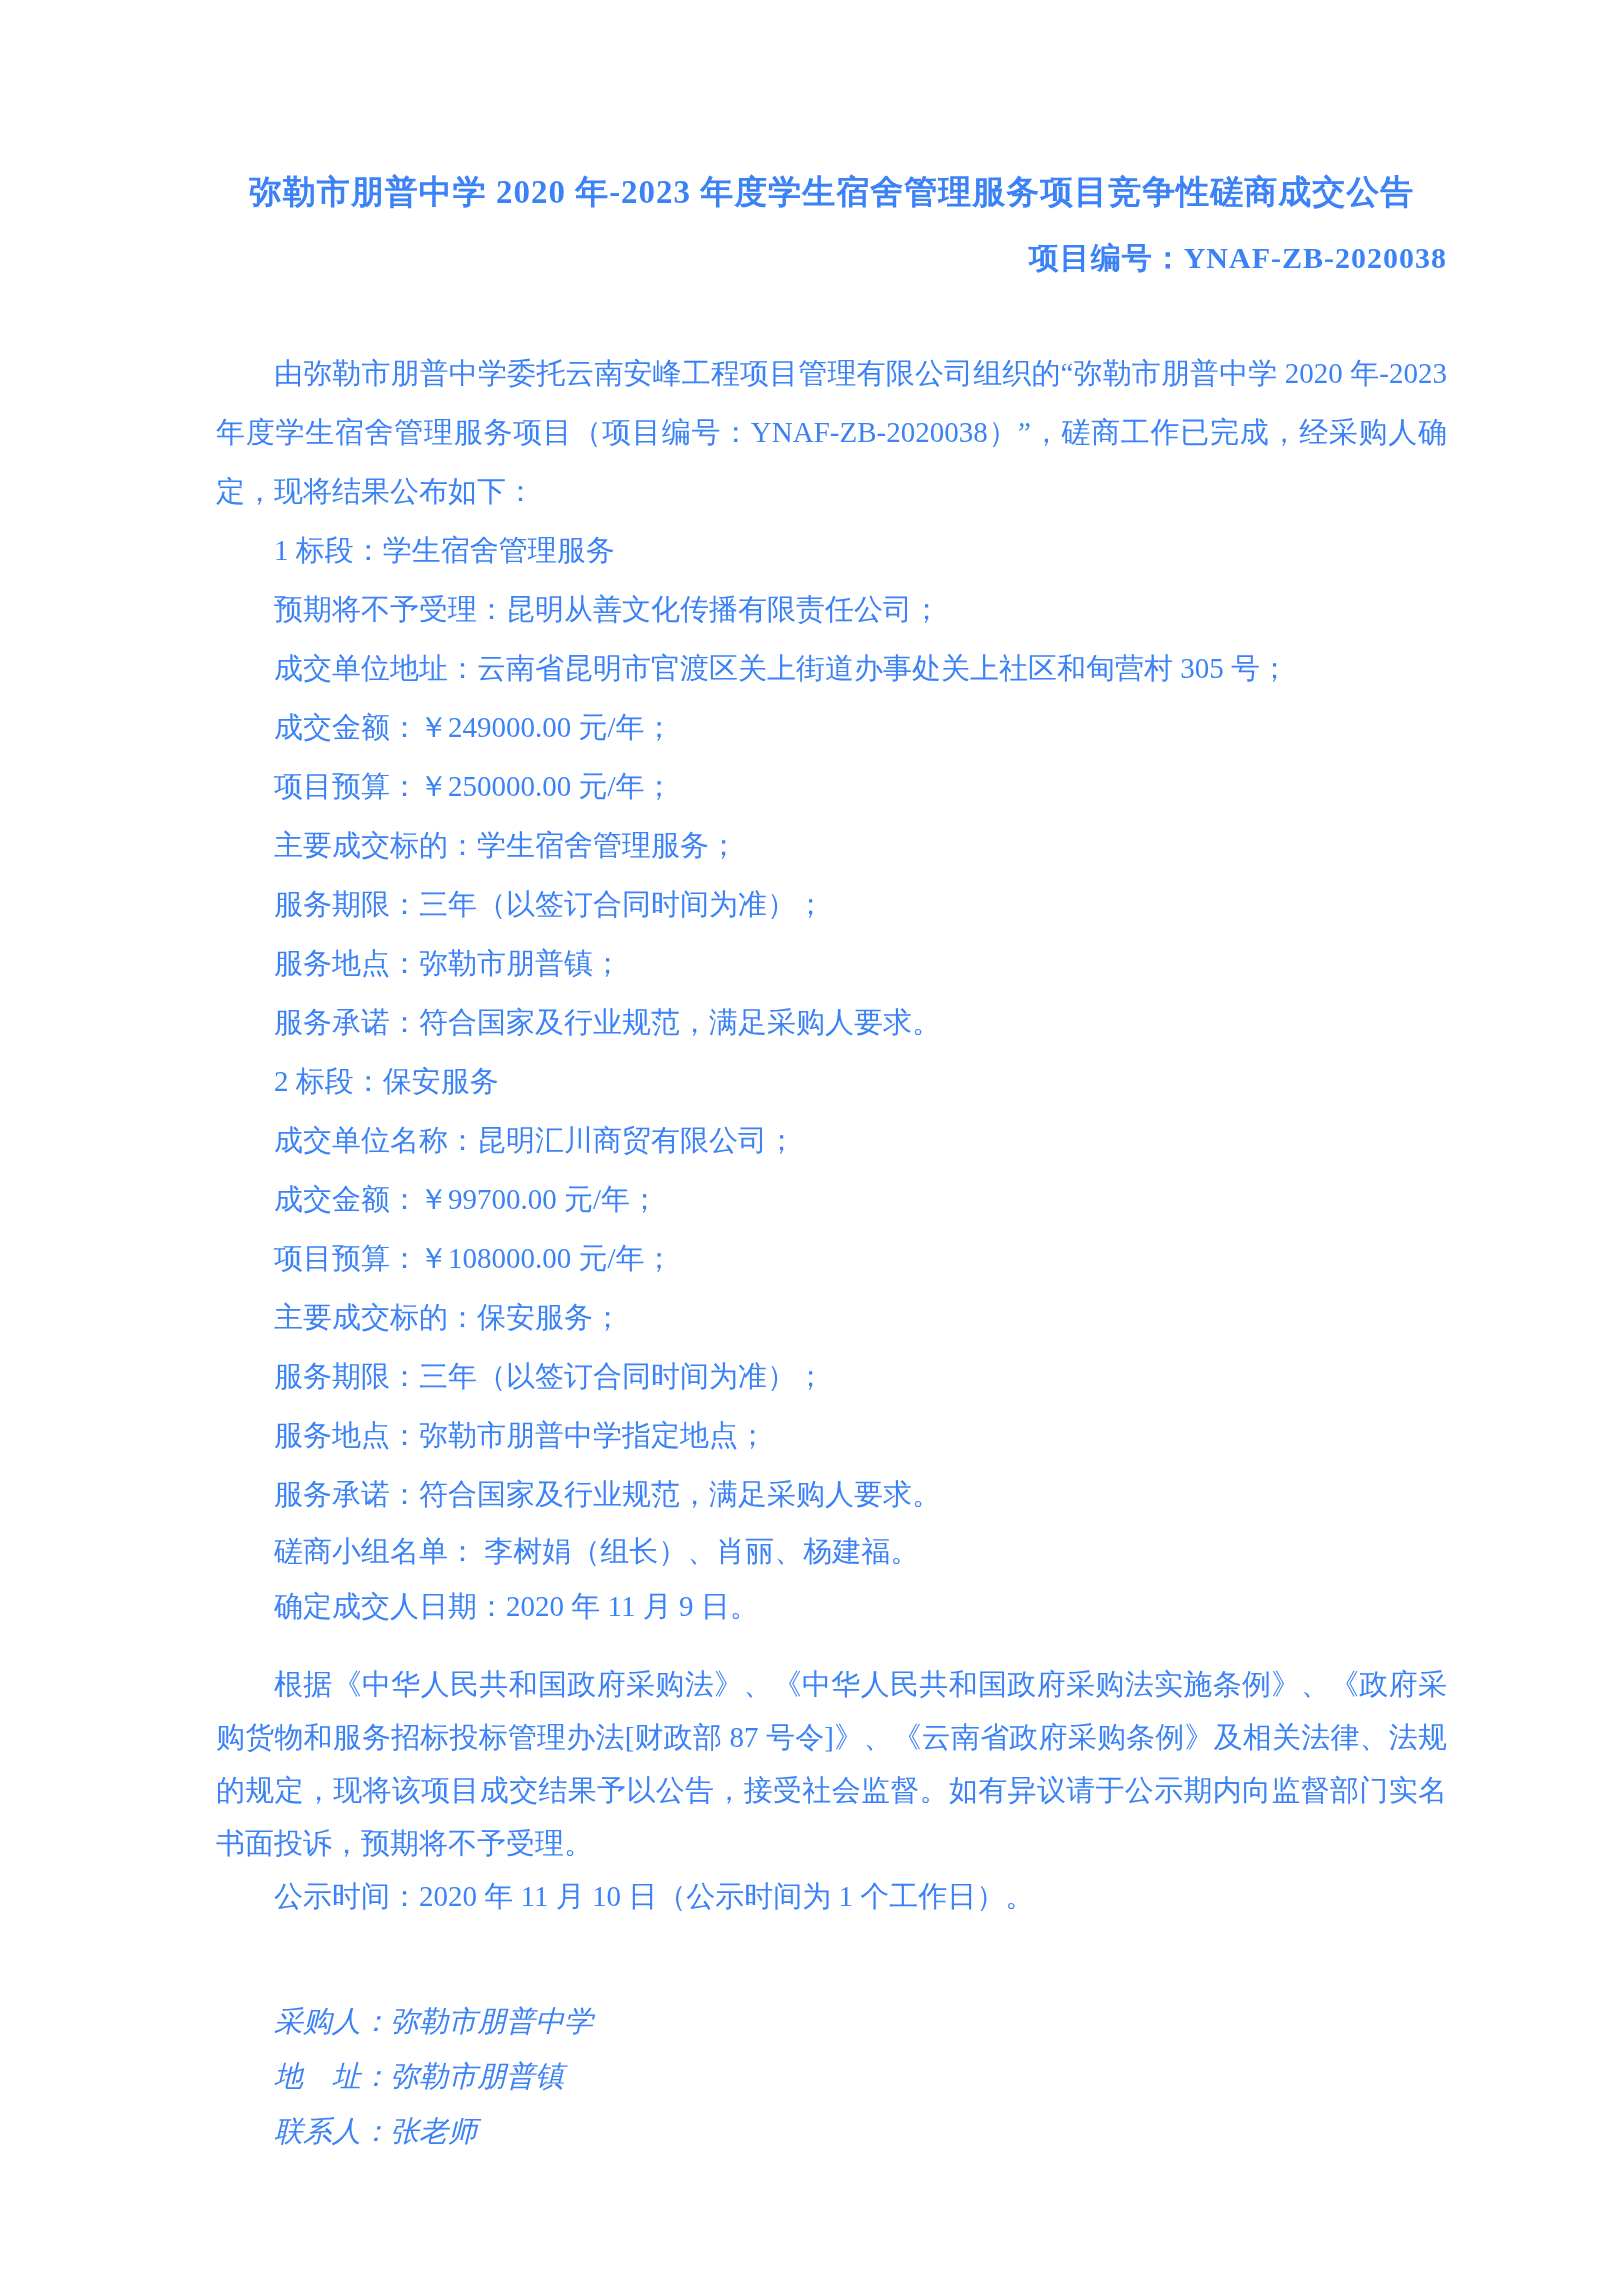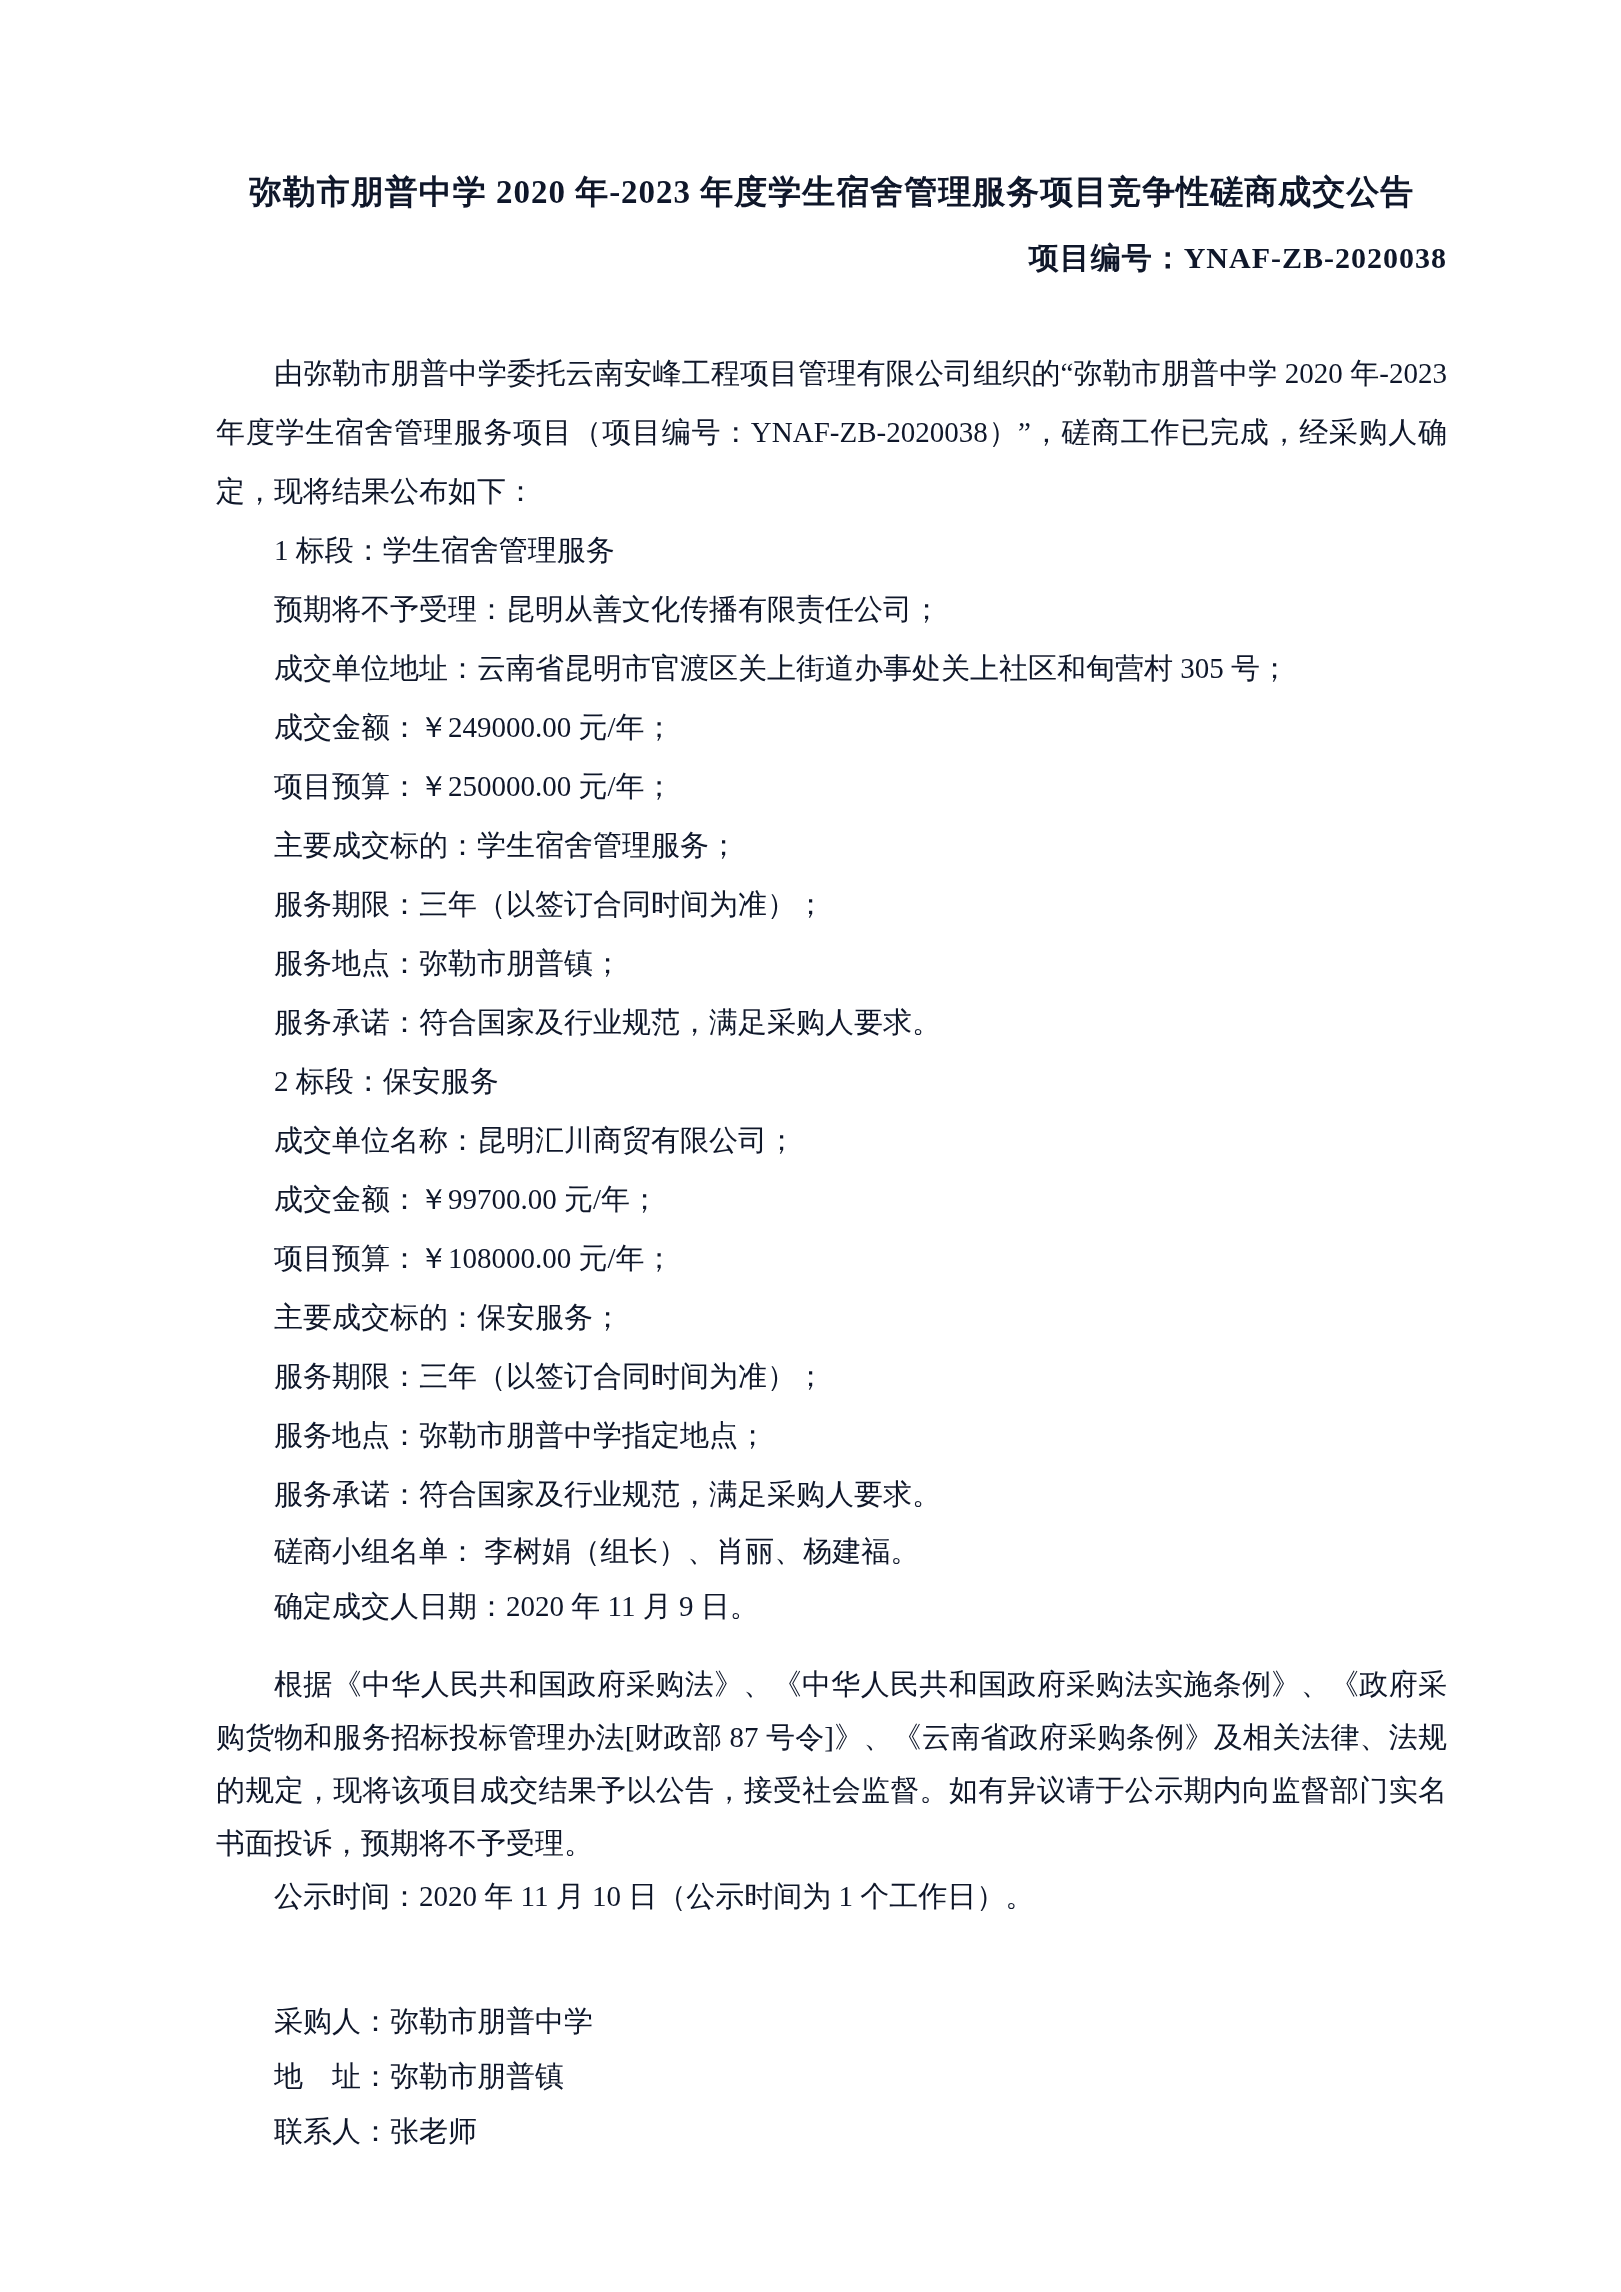--- a/index.html
+++ b/index.html
@@ -7,21 +7,21 @@
     padding: 0;
     background: #ffffff;
   }
   .page {
     position: relative;
     width: 1621px;
     height: 2293px;
     margin: 0 auto;
     box-sizing: border-box;
     background: #ffffff;
-    color: #0f172a;
+    color: #3b82f6;
     font-family: "Liberation Serif", "DejaVu Serif", serif;
     padding: 173px 174px 0 216px;
     overflow: hidden;
   }
   p { margin: 0; }
 
   .doc-title {
     font-size: 33px;
     font-weight: bold;
     text-align: center;
@@ -64,20 +64,21 @@
   .publicity {
     text-indent: 2em;
     line-height: 53px;
   }
   .contacts {
     margin-top: 71px;
   }
   .contacts p {
     text-indent: 2em;
     line-height: 55px;
+    font-style: italic;
   }
 </style>
 </head>
 <body>
 
 <div class="page">
 
   <p class="doc-title">弥勒市朋普中学 2020 年-2023 年度学生宿舍管理服务项目竞争性磋商成交公告</p>
   <p class="doc-subtitle">项目编号：YNAF-ZB-2020038</p>
 

